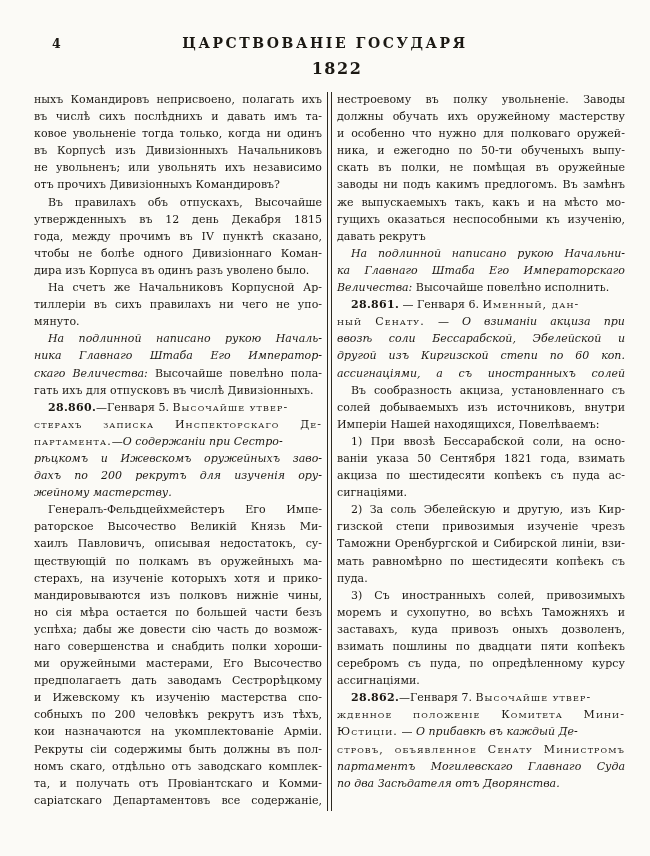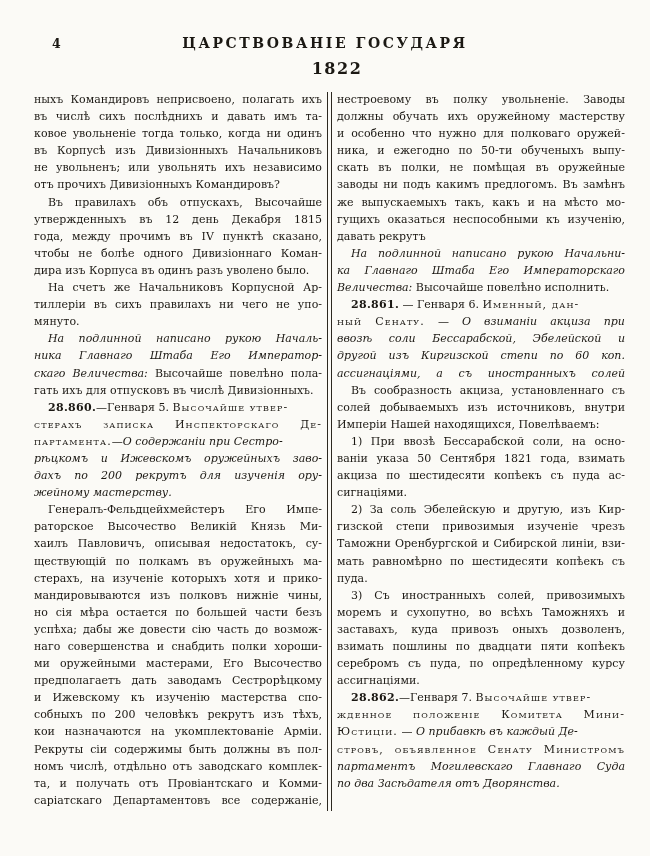--- a/index.html
+++ b/index.html
@@ -308,21 +308,21 @@
           <span class="">Рекруты</span>
           <span class="">сіи</span>
           <span class="">содержимы</span>
           <span class="">быть</span>
           <span class="">должны</span>
           <span class="">въ</span>
           <span class="">пол-</span>
         </div>
         <div class="line flex">
           <span class="">номъ</span>
-          <span class="">числѣ,</span>
+          <span class="">скаго,</span>
           <span class="">отдѣльно</span>
           <span class="">отъ</span>
           <span class="">заводскаго</span>
           <span class="">комплек-</span>
         </div>
         <div class="line flex">
           <span class="">та,</span>
           <span class="">и</span>
           <span class="">получать</span>
           <span class="">отъ</span>

